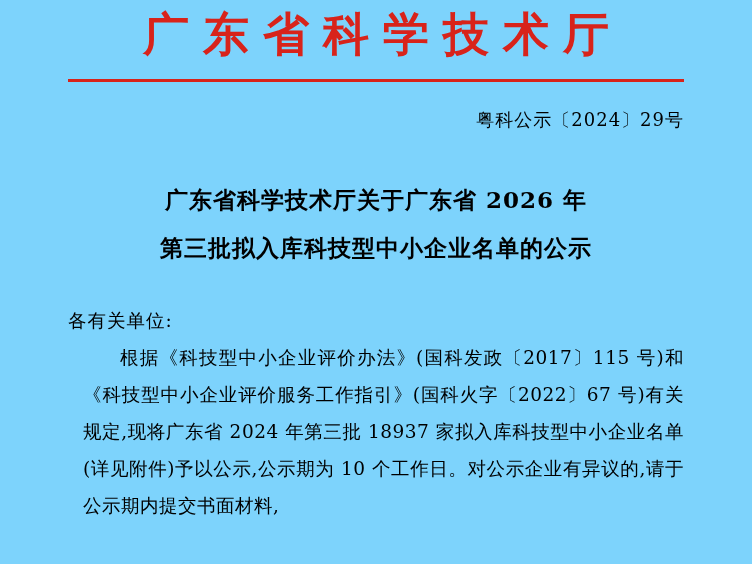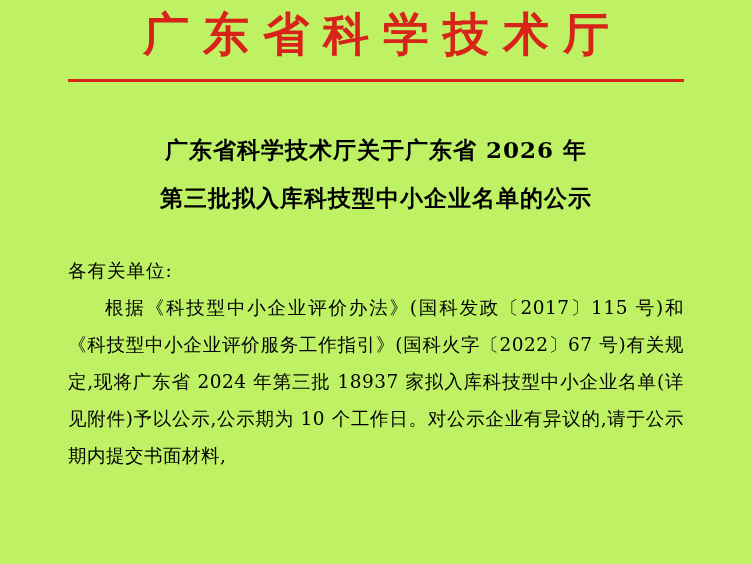--- a/index.html
+++ b/index.html
@@ -10,21 +10,21 @@
     width: 752px;
     height: 564px;
     background: #ffffff;
     font-family: "Liberation Serif", serif;
     overflow: hidden;
   }
   .page {
     position: relative;
     width: 752px;
     height: 564px;
-    background: #bef264;
+    background: #7dd3fc;
     box-sizing: border-box;
     padding: 0 68px;
   }
   
   .letterhead {
     text-align: center;
     padding-top: 8px;
   }
   .letterhead-title {
     color: #d8231a;
@@ -73,32 +73,34 @@
     font-family: "DejaVu Serif", serif;
   }
   .salutation {
     letter-spacing: 1px;
     margin-top: 29px;
   }
   .para {
     text-indent: 2em;
     text-align: justify;
     letter-spacing: 0.5px;
+    margin-left: 15px;
   }
 </style>
 </head>
 <body>
 
 <div class="page">
 
   <div class="letterhead">
     <div class="letterhead-title">广东省科学技术厅</div>
     <div class="letterhead-rule"></div>
   </div>
 
+  <div class="doc-number">粤科公示〔2024〕29号</div>
 
   <div class="doc-title">
     <div class="doc-title-line">广东省科学技术厅关于广东省 2026 年</div>
     <div class="doc-title-line">第三批拟入库科技型中小企业名单的公示</div>
   </div>
 
   <div class="body-text">
     <div class="salutation">各有关单位:</div>
     <div class="para">根据《科技型中小企业评价办法》(国科发政〔2017〕115 号)和《科技型中小企业评价服务工作指引》(国科火字〔2022〕67 号)有关规定,现将广东省 2024 年第三批 18937 家拟入库科技型中小企业名单(详见附件)予以公示,公示期为 10 个工作日。对公示企业有异议的,请于公示期内提交书面材料,</div>
   </div>

